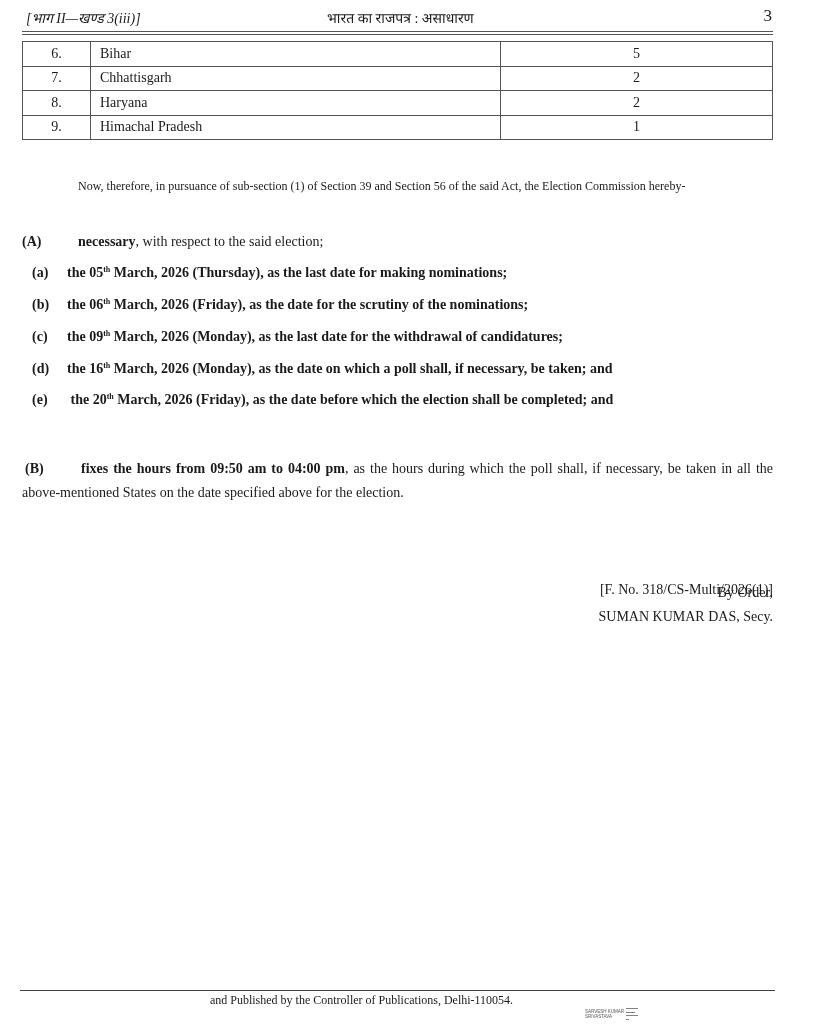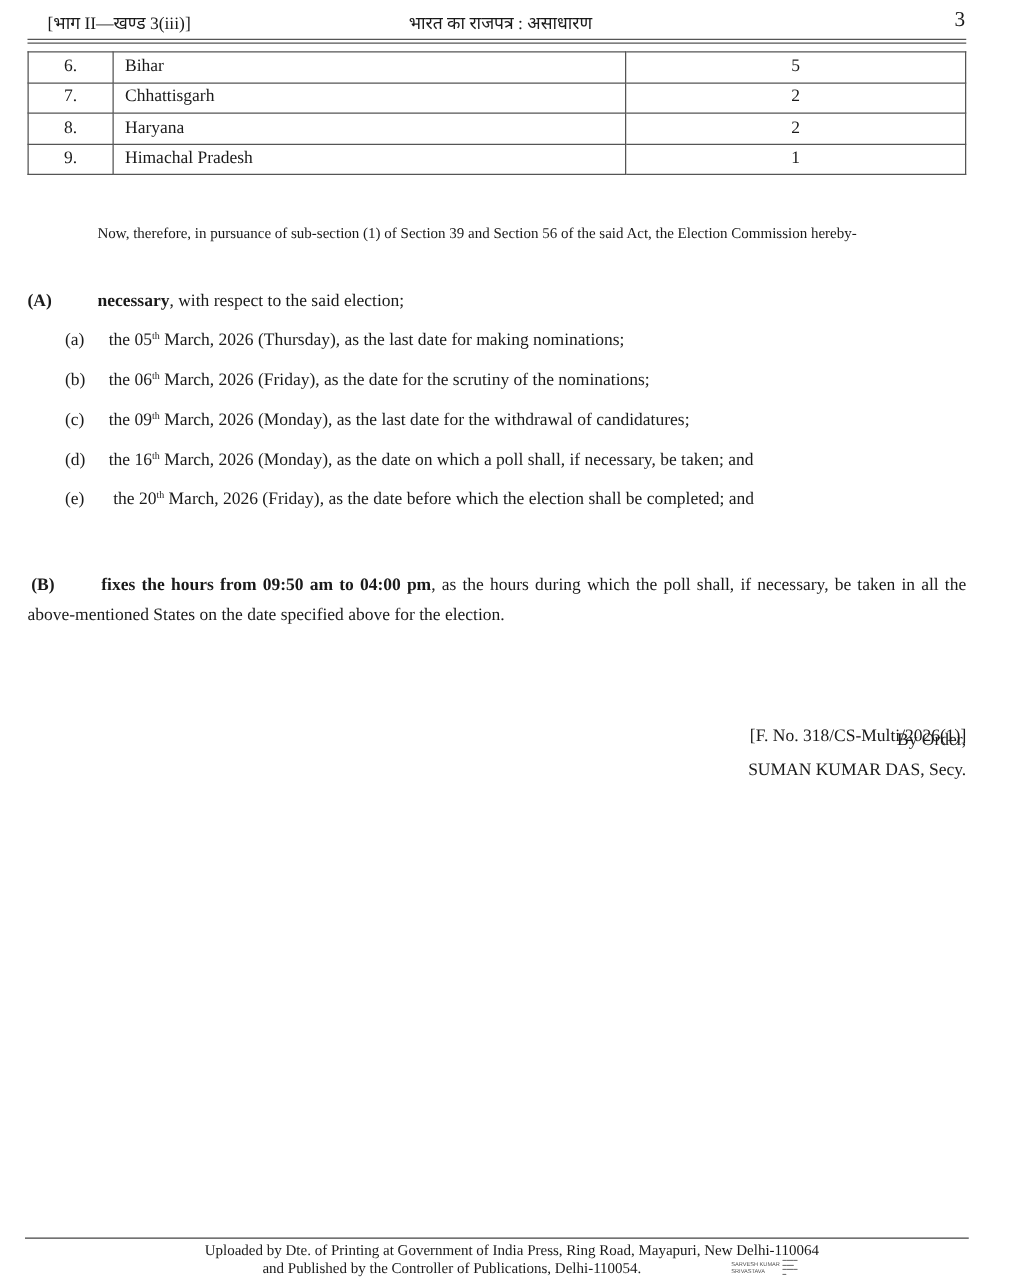--- a/index.html
+++ b/index.html
@@ -2,35 +2,35 @@
 <html><head>
 <meta charset="utf-8">
 <style>
   html, body { margin: 0; padding: 0; background: #ffffff; }
   body {
     width: 819px; height: 1024px; position: relative; overflow: hidden;
     font-family: "Liberation Serif", "DejaVu Serif", serif;
     color: #1a1a1a;
   }
   .hdr { position: absolute; top: 8px; left: 22px; width: 750px; height: 20px; font-size: 14px; }
-  .hdr .l { position: absolute; left: 16px; top: 0; }
+  .hdr .l { position: absolute; left: 4px; top: 0; font-style: italic; }
   .hdr .c { position: absolute; left: 305px; top: 0; }
   .hdr .r { position: absolute; right: 0; top: -2px; font-size: 17px; }
   .rule-dbl { position: absolute; top: 31px; left: 22px; width: 751px; height: 2px;
     border-top: 1px solid #555; border-bottom: 1px solid #555; }
   table.states { position: absolute; top: 41px; left: 22px; width: 751px; border-collapse: collapse; font-size: 14px; }
   table.states td { border: 1px solid #555; height: 23.5px; padding: 0 9px; vertical-align: middle; }
   table.states td.sn { width: 67px; text-align: center; padding: 0; }
   table.states td.st { width: 391px; margin-top: 37px; }
   table.states td.ct { text-align: center; }
   .para { position: absolute; left: 22px; width: 751px; font-size: 12px; line-height: 16px; text-align: justify; }
   .p1 { top: 178px; text-indent: 56px; }
   .secA { position: absolute; top: 234px; left: 22px; font-size: 14px; }
   .secA .lbl { font-weight: bold; display: inline-block; width: 56px; }
-  .item { position: absolute; left: 52px; font-size: 14px; }
+  .item { position: absolute; left: 32px; font-size: 14px; font-weight: bold; }
   .item .lbl { display: inline-block; width: 35px; }
   sup { font-size: 8px; vertical-align: 5px; line-height: 0; }
   .secB { position: absolute; top: 457px; left: 22px; width: 751px; font-size: 14px; line-height: 24px; text-align: justify; }
   .secB .lbl { font-weight: bold; display: inline-block; width: 56px; padding-left: 3px; }
   .sign { position: absolute; right: 46px; font-size: 14px; text-align: right; }
   .rule-foot { position: absolute; top: 990px; left: 20px; width: 755px; height: 0; border-top: 1px solid #444; }
   .foot { position: absolute; top: 993px; left: 0; width: 819px; text-align: center; font-size: 12px; line-height: 14px; }
   .foot .l2 { position: relative; left: -48px; }
   .dsig { position: absolute; top: 1009px; left: 585px; font-family: "Liberation Sans", sans-serif; font-size: 4.5px; line-height: 5px; color: #555; }
   .dsig2 { position: absolute; top: 1007px; left: 626px; font-family: "Liberation Sans", sans-serif; font-size: 3px; line-height: 3.5px; color: #777; width: 28px; }
@@ -95,20 +95,19 @@
 <div class="secB">
   <span class="lbl">(B)</span><b>fixes the hours from 09:50 am to 04:00 pm</b><span>, as the hours during which the poll shall, if necessary, be taken in all the above-mentioned States on the date specified above for the election.</span>
 </div>
 
 <div class="sign" style="top:582px">[F. No. 318/CS-Multi/2026(1)]</div>
 <div class="sign" style="top:585px">By Order,</div>
 <div class="sign" style="top:609px">SUMAN KUMAR DAS, Secy.</div>
 
 <div class="rule-foot"></div>
 <div class="foot">
-  <div>Uploaded by Dte. of Printing at Government of India Press, Ring Road, Mayapuri, New Delhi-110064</div>
   <div class="l2">and Published by the Controller of Publications, Delhi-110054.</div>
 </div>
 <div class="dsig">
   <div>SARVESH KUMAR</div>
   <div>SRIVASTAVA</div>
 </div>
 <div class="dsig2">▬▬▬▬<br>▬▬▬<br>▬▬▬▬<br>▬</div>
 
 </body></html>

